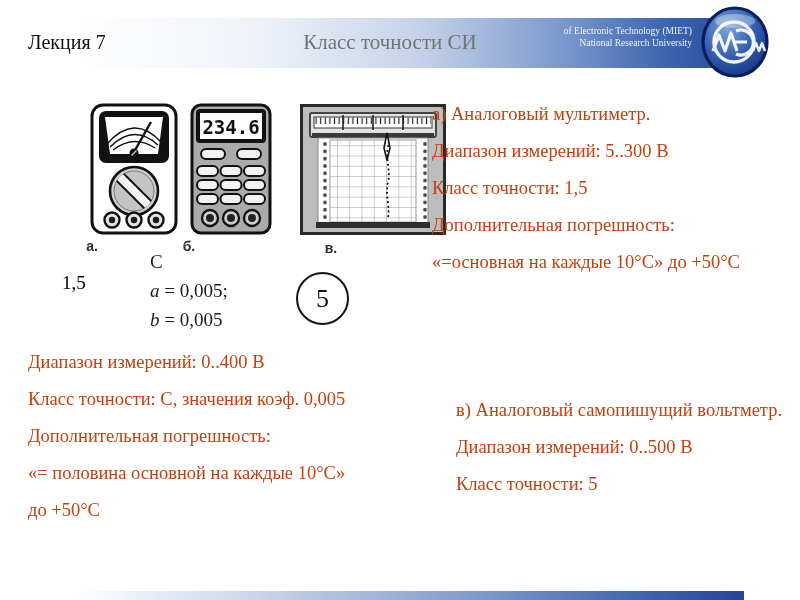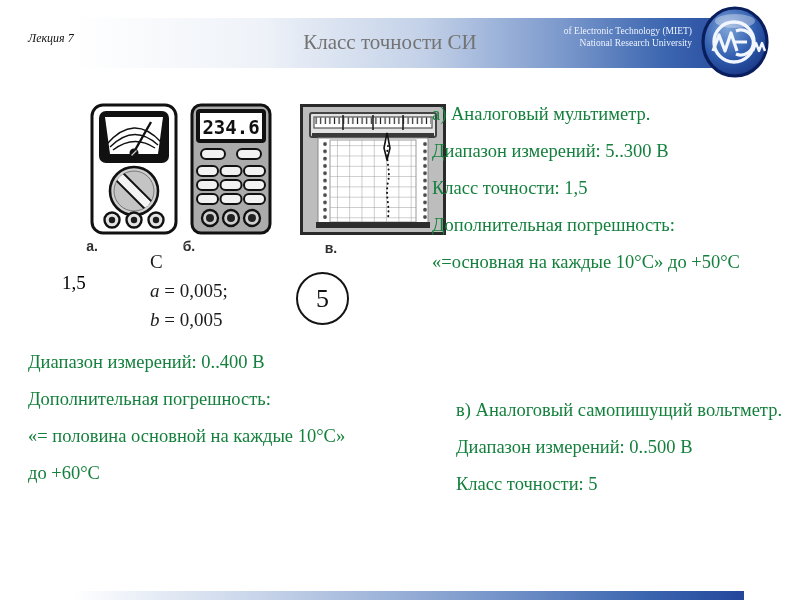--- a/index.html
+++ b/index.html
@@ -8,21 +8,21 @@
     position:relative; background:#ffffff; overflow:hidden;
     font-family:"Liberation Serif", serif; color:#141414;
   }
 
   
   .header-band {
     position:absolute; left:75px; top:18px; width:670px; height:50px;
     background:linear-gradient(to right, rgba(255,255,255,0) 0%, #eef2f8 28%,
                #c3d1e8 52%, #7e9bcd 72%, #3c66b0 88%, #24469b 100%);
   }
-  .lecture-label { position:absolute; left:28px; top:31px; font-size:12px; color:#101010;font-style:italic; }
+  .lecture-label { position:absolute; left:28px; top:31px; font-size:20px; color:#101010; }
   .slide-title  { position:absolute; left:228px; top:30px; width:324px; text-align:center; font-size:21px; color:#737373; }
   .univ-text {
     position:absolute; left:516px; top:26px; width:176px; text-align:right;
     font-size:9.5px; line-height:11.5px; color:#eef3ff;
   }
   .logo-wrap { position:absolute; left:700px; top:5px; width:70px; height:74px; }
 
   
   .fig { position:absolute;padding-left:42px; }
   .fig-caption {
@@ -40,21 +40,21 @@
   .anno-eq .eq-line { margin-bottom:8px; line-height:21px; }
   .eq-var { font-style:italic; }
   .circle-five {
     position:absolute; left:296px; top:272px; width:53px; height:53px;
     border:2.5px solid #141414; border-radius:50%;
     display:flex; align-items:center; justify-content:center;
     font-size:26px; color:#141414;
   }
 
   
-  .section { position:absolute; font-size:18.5px; color:#15803d; }
+  .section { position:absolute; font-size:18.5px; color:#c2410c; }
   .section p { margin:0 0 17px 0; line-height:20px; white-space:nowrap; }
   .sec-a { left:432px; top:104px; width:366px; }
   .sec-b { left:28px;  top:352px; width:402px; }
   .sec-v { left:432px; top:400px; width:366px;margin-left:24px; }
 
   
   .footer-band {
     position:absolute; left:72px; bottom:0px; width:672px; height:9px;
     background:linear-gradient(to right, rgba(255,255,255,0) 0%, #c3d1e8 30%,
                #7e9bcd 60%, #3c66b0 85%, #24469b 100%);
@@ -203,23 +203,24 @@
 <div class="section sec-a">
   <p>а) Аналоговый мультиметр.</p>
   <p>Диапазон измерений: 5..300 В</p>
   <p>Класс точности: 1,5</p>
   <p>Дополнительная погрешность:</p>
   <p>«=основная на каждые 10°С» до +50°С</p>
 </div>
 
 <div class="section sec-b">
   <p>Диапазон измерений: 0..400 В</p>
+  <p>Класс точности: С, значения коэф. 0,005</p>
   <p>Дополнительная погрешность:</p>
   <p>«= половина основной на каждые 10°С»</p>
-  <p>до +60°С</p>
+  <p>до +50°С</p>
 </div>
 
 <div class="section sec-v">
   <p>в) Аналоговый самопишущий вольтметр.</p>
   <p>Диапазон измерений: 0..500 В</p>
   <p>Класс точности: 5</p>
 </div>
 
 <div class="footer-band"></div>
 

